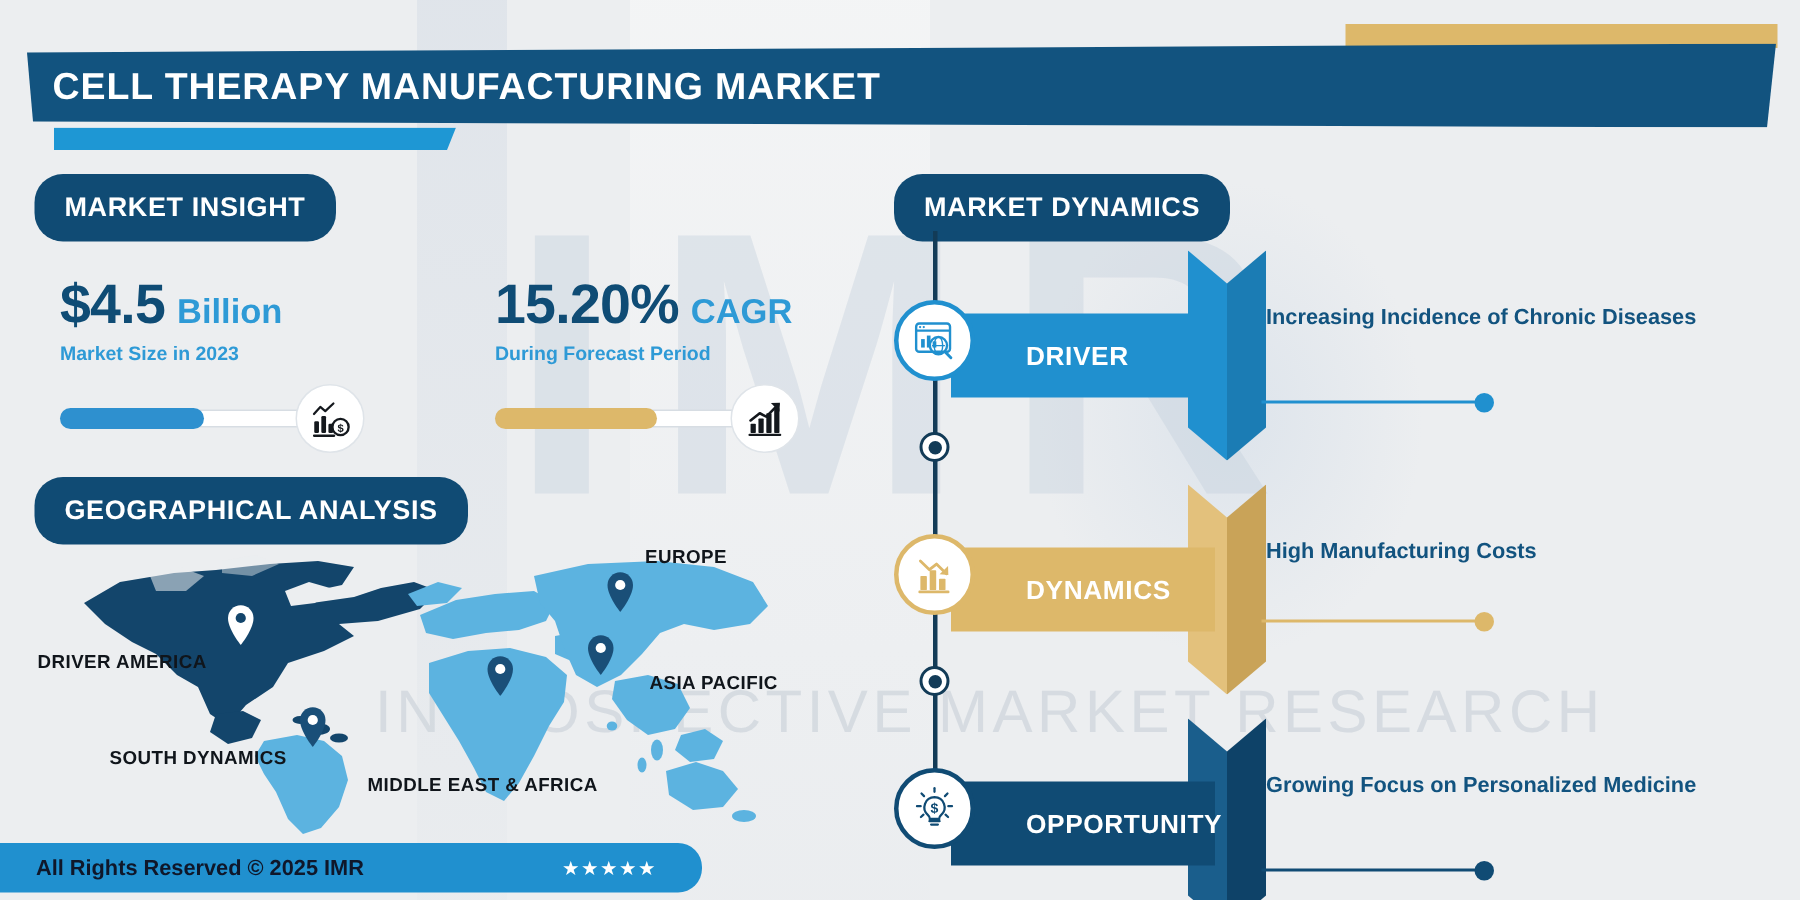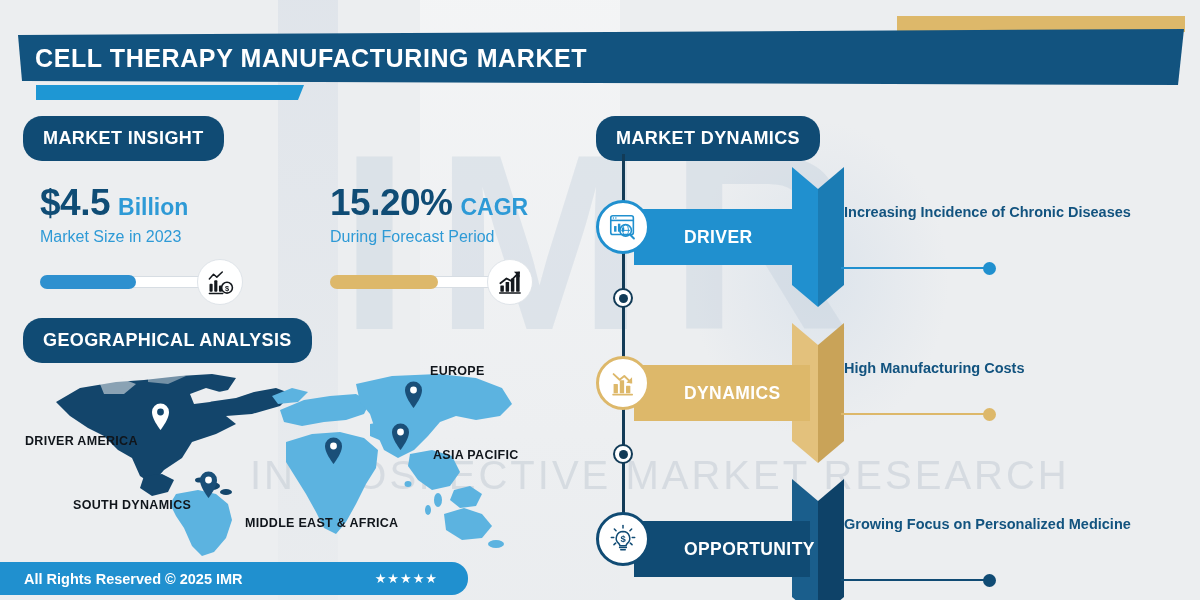--- a/index.html
+++ b/index.html
@@ -90,21 +90,21 @@
   #kpi-1 { left: 40px; top: 182px; }
   #kpi-2 { left: 330px; top: 182px; }
   .kpi-top { display: flex; align-items: baseline; white-space: nowrap; }
   .kpi-value {
     font-size: 37px; font-weight: 700; color: #0f4c75; letter-spacing: -.5px;
   }
   .kpi-unit {
     margin-left: 8px; font-size: 23px; font-weight: 600; color: #2e9ad6;
   }
   .kpi-sub {
-    margin-top: 4px; font-size: 16px; font-weight: 400; color: #2e9ad6;
+    margin-top: 4px; font-size: 13px; font-weight: 700; color: #2e9ad6;
     white-space: nowrap;
   }
   .kpi-bar-row { position: relative; margin-top: 13px; width: 200px; height: 46px; }
   .kpi-track {
     position: absolute; left: 0; top: 17px; width: 172px; height: 12px;
     border-radius: 6px; background: #ffffff;
     border: 1px solid #d7dde3;
   }
   .kpi-fill {
     position: absolute; left: 0; top: 16px; height: 14px; border-radius: 7px;
@@ -196,21 +196,21 @@
   .c-opportunity .dyn-dot  { background: #104b74; }
 
   
   .footer {
     position: absolute; left: 0; top: 562px; width: 468px; height: 33px;
     background: #2090cf;
     border-top-right-radius: 16px; border-bottom-right-radius: 16px;
     display: flex; align-items: center;
   }
   .footer-text {
-    margin-left: 24px; color: #ffffff; font-size: 14.5px; font-weight: 600;
+    margin-left: 24px; color: #0f172a; font-size: 14.5px; font-weight: 600;
     white-space: nowrap;
   }
   .footer-stars {
     margin-left: auto; margin-right: 30px; color: #ffffff;
     font-size: 13px; letter-spacing: 1px;
   }
 </style>
 </head>
 <body>
 

